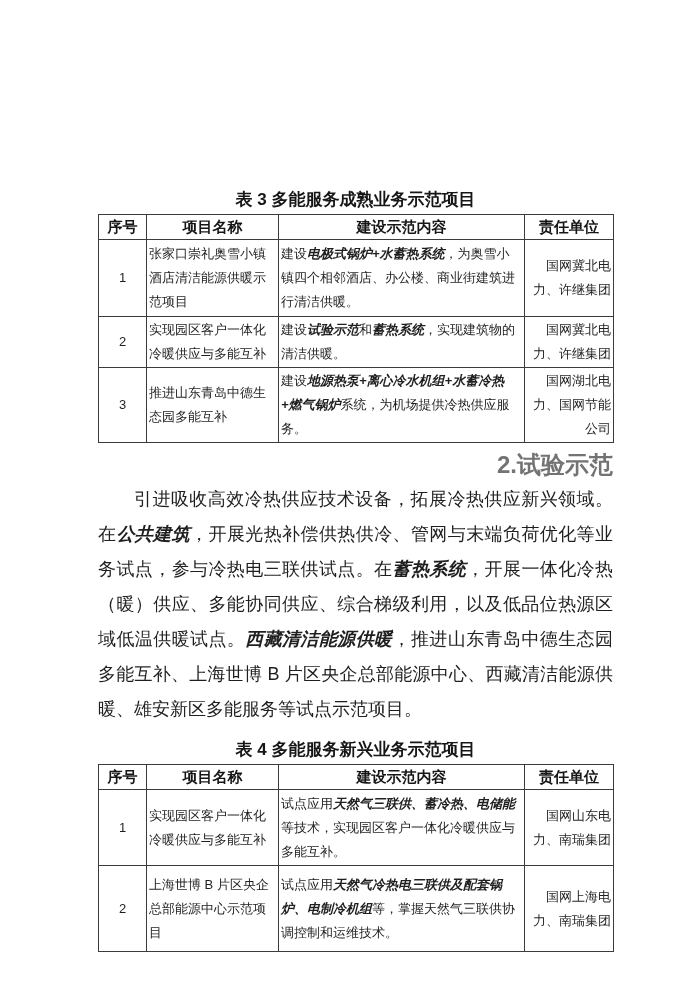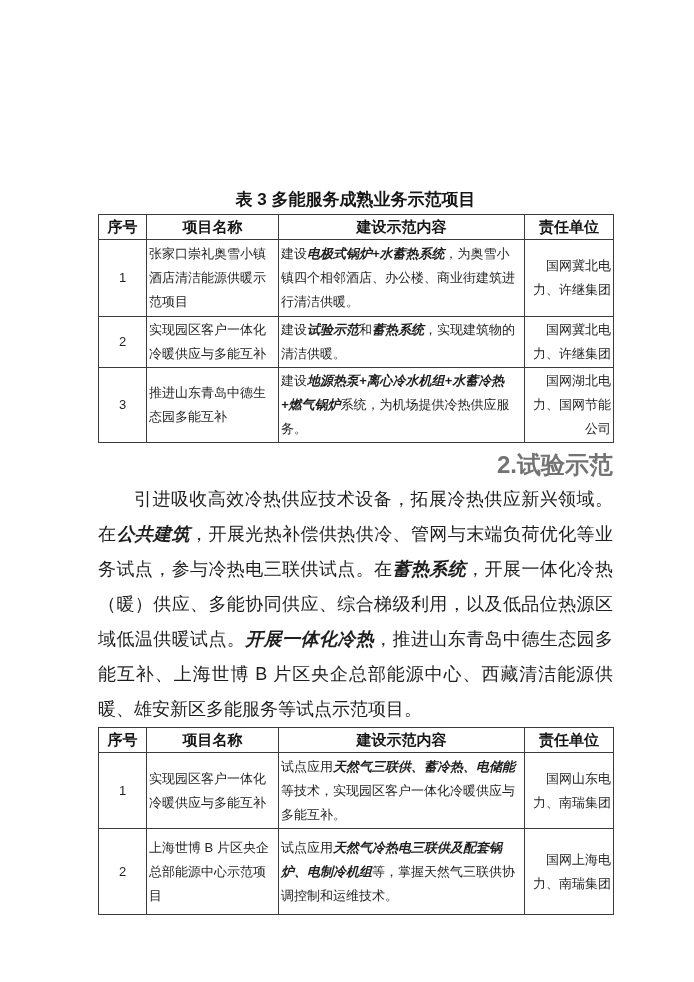--- a/index.html
+++ b/index.html
@@ -128,22 +128,23 @@
           <td class="cell-idx">3</td>
           <td class="cell-name">推进山东青岛中德生态园多能互补</td>
           <td class="cell-cont"><span>建设</span><span class="bseg">地源热泵+离心冷水机组+水蓄冷热+燃气锅炉</span><span>系统，为机场提供冷热供应服务。</span></td>
           <td class="cell-unit">国网湖北电力、国网节能公司</td>
         </tr>
       </tbody>
     </table>
 
     <div class="section-heading">2.试验示范</div>
 
-    <p class="para"><span>引进吸收高效冷热供应技术设备，拓展冷热供应新兴领域。在</span><span class="bseg">公共建筑</span><span>，开展光热补偿供热供冷、管网与末端负荷优化等业务试点，参与冷热电三联供试点。在</span><span class="bseg">蓄热系统</span><span>，开展一体化冷热（暖）供应、多能协同供应、综合梯级利用，以及低品位热源区域低温供暖试点。</span><span class="bseg">开展一体化冷热</span><span>，推进山东青岛中德生态园多能互补、上海世博 B 片区央企总部能源中心、西藏清洁能源供暖、雄安新区多能服务等试点示范项目。</span></p>
+    <p class="para"><span>引进吸收高效冷热供应技术设备，拓展冷热供应新兴领域。在</span><span class="bseg">公共建筑</span><span>，开展光热补偿供热供冷、管网与末端负荷优化等业务试点，参与冷热电三联供试点。在</span><span class="bseg">蓄热系统</span><span>，开展一体化冷热（暖）供应、多能协同供应、综合梯级利用，以及低品位热源区域低温供暖试点。</span><span class="bseg">西藏清洁能源供暖</span><span>，推进山东青岛中德生态园多能互补、上海世博 B 片区央企总部能源中心、西藏清洁能源供暖、雄安新区多能服务等试点示范项目。</span></p>
 
+    <div class="table-title t4-title">表 4  多能服务新兴业务示范项目</div>
 
     <table class="doc-table">
       <colgroup>
         <col class="c-idx">
           <col class="c-name">
           <col class="c-cont">
           <col class="c-unit">
       </colgroup>
       <thead>
         <tr>

